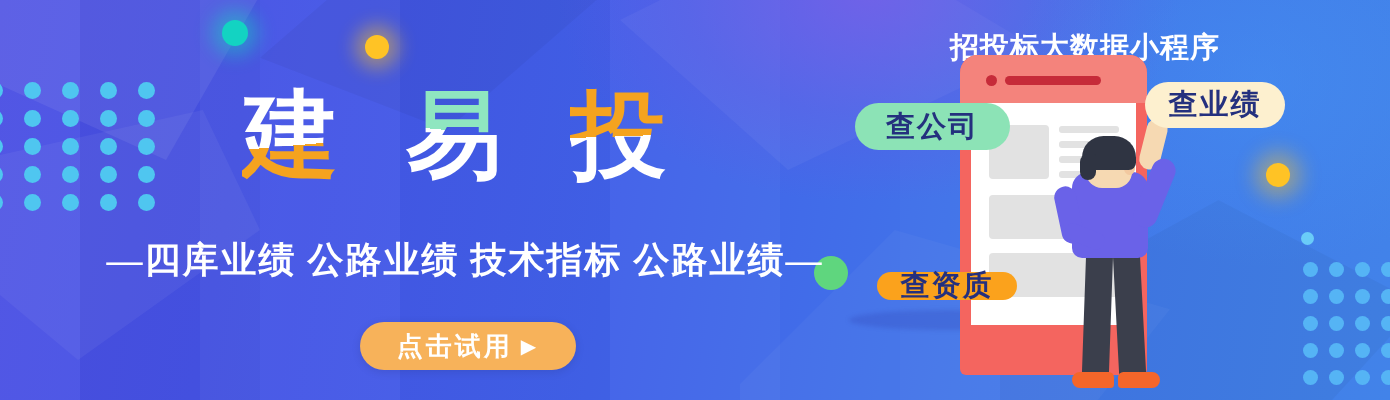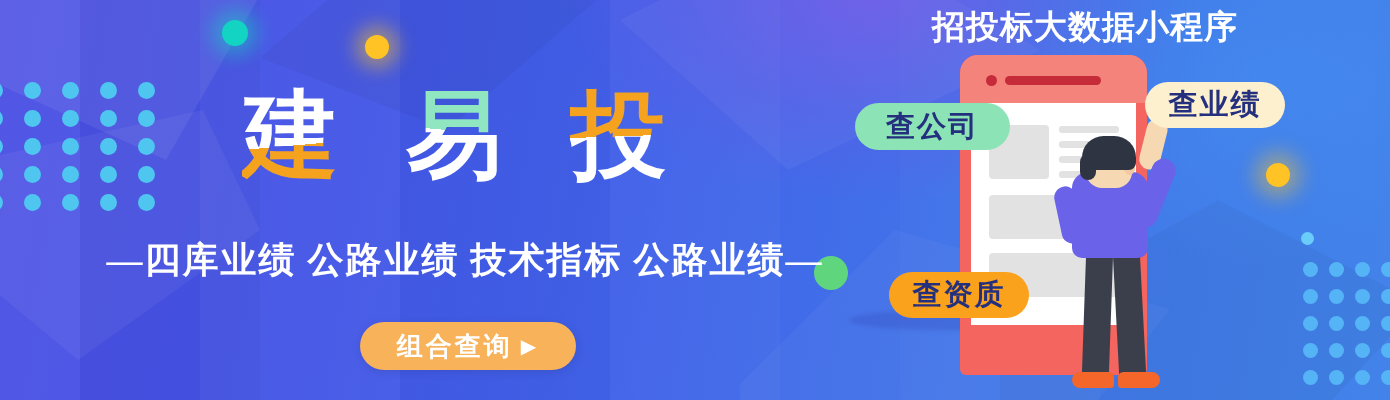--- a/index.html
+++ b/index.html
@@ -155,25 +155,25 @@
     display:flex; align-items:center; justify-content:center; gap:6px;
     cursor:pointer;
     box-shadow:0 2px 10px rgba(0,0,0,.10);
   }
   .cta .tri { font-size:20px; line-height:1; margin-left:2px; }
 
   
   .right-block { position:absolute; left:855px; top:0; width:535px; height:400px; }
 
   .headline {
-    position:absolute; left:30px; top:5px; width:400px;
+    position:absolute; left:30px; top:28px; width:400px;
     text-align:center;
     font-family:"Liberation Serif","DejaVu Serif",serif;
     font-weight:bold;
-    font-size:33px;
+    font-size:29px;
     letter-spacing:1px;
     color:#ffffff;
     white-space:nowrap;
   }
 
   
   .phone {
     position:absolute; left:105px; top:55px;
     width:187px; height:320px;
     background:#f4655f;
@@ -258,21 +258,21 @@
     font-size:29px;
     letter-spacing:2px;
     white-space:nowrap;
     border-radius:24px;
     cursor:pointer;
     color:#24307e;
   }
   .pill-company { left:0px;   top:103px; width:155px; height:47px; background:#8ce3b6; }
   .pill-perf    { left:290px; top:82px;  width:140px; height:46px; background:#fdf0cf; }
   .pill-person  { left:285px; top:201px; width:140px; height:46px; background:#e6f1fc; }
-  .pill-qual    { left:34px;  top:272px; width:140px; height:46px; background:#fba21c; }
+  .pill-qual    { left:22px;  top:272px; width:140px; height:28px; background:#fba21c; }
 </style>
 </head>
 <body>
 
 <div class="banner">
 
   <div class="facets">
     <div class="facet f-band1"></div>
     <div class="facet f-band2"></div>
     <div class="facet f-band3"></div>
@@ -349,21 +349,21 @@
   <div class="left-block">
     <div class="brand">
       <span class="ch ch-1">建</span>
       <span class="ch ch-2">易</span>
       <span class="ch ch-3">投</span>
     </div>
 
     <div class="subtitle">—四库业绩 公路业绩 技术指标 公路业绩—</div>
 
     <button class="cta">
-      <span>组合查询</span>
+      <span>点击试用</span>
       <span class="tri">▶</span>
     </button>
   </div>
 
   <div class="right-block">
 
     <div class="headline">招投标大数据小程序</div>
 
     <div class="phone-base"></div>
 

